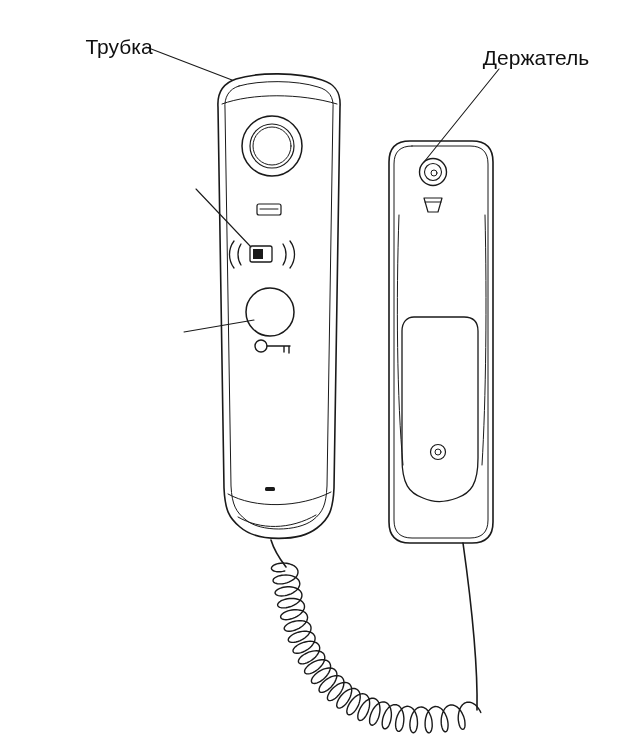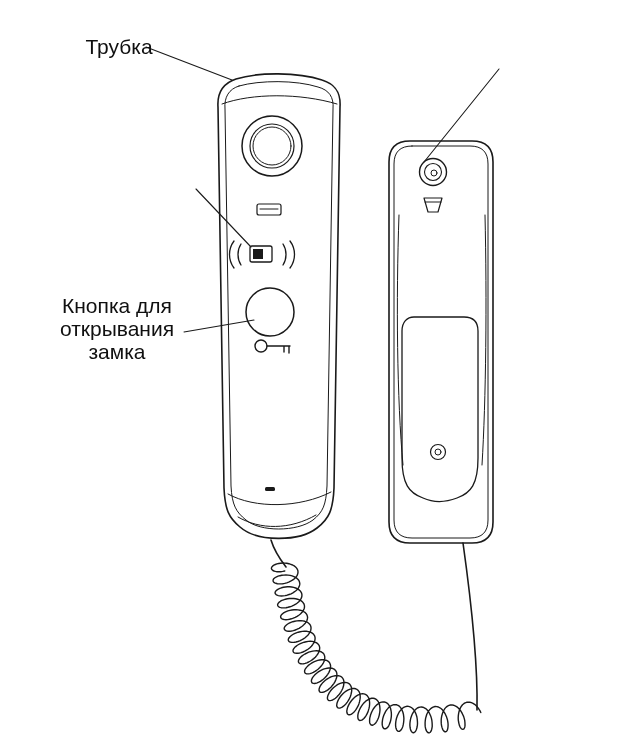--- a/index.html
+++ b/index.html
@@ -82,19 +82,17 @@
     <polyline id="coil" stroke-width="1.4" points="284.8,571.0 282.7,571.4 280.7,571.7 278.8,571.8 277.0,571.7 275.4,571.4 274.0,571.0 272.9,570.5 272.1,569.8 271.6,569.1 271.4,568.3 271.6,567.5 272.0,566.7 272.8,565.9 273.9,565.1 275.3,564.5 276.9,563.9 278.7,563.5 280.6,563.2 282.6,563.0 284.7,563.1 286.8,563.3 288.9,563.7 290.8,564.3 292.6,565.0 294.2,565.9 295.6,567.0 296.6,568.1 297.4,569.4 297.9,570.8 298.0,572.2 297.8,573.6 297.3,575.1 296.5,576.5 295.4,577.8 294.0,579.1 292.4,580.2 290.6,581.2 288.7,582.1 286.7,582.8 284.7,583.4 282.7,583.7 280.8,583.9 279.0,583.9 277.4,583.7 275.9,583.3 274.8,582.9 273.9,582.3 273.3,581.6 273.1,580.8 273.1,580.0 273.5,579.1 274.3,578.3 275.3,577.5 276.6,576.8 278.1,576.2 279.9,575.7 281.8,575.3 283.8,575.1 285.9,575.0 288.0,575.1 290.1,575.4 292.1,575.9 293.9,576.6 295.5,577.4 297.0,578.4 298.1,579.5 299.0,580.7 299.5,582.1 299.8,583.5 299.7,584.9 299.2,586.4 298.5,587.8 297.5,589.2 296.2,590.5 294.6,591.7 292.9,592.8 291.1,593.8 289.1,594.5 287.1,595.2 285.1,595.6 283.2,595.9 281.4,596.0 279.7,595.9 278.3,595.6 277.1,595.2 276.1,594.6 275.5,594.0 275.1,593.2 275.1,592.4 275.5,591.5 276.1,590.7 277.1,589.9 278.3,589.1 279.8,588.4 281.5,587.8 283.4,587.3 285.4,587.0 287.5,586.8 289.6,586.8 291.7,587.0 293.7,587.4 295.6,588.0 297.3,588.7 298.7,589.6 300.0,590.7 300.9,591.9 301.6,593.2 301.9,594.5 301.9,596.0 301.6,597.4 300.9,598.9 300.0,600.3 298.8,601.7 297.3,603.0 295.7,604.2 293.9,605.2 291.9,606.1 290.0,606.8 288.0,607.3 286.1,607.7 284.2,607.9 282.6,607.9 281.1,607.7 279.8,607.3 278.8,606.8 278.1,606.2 277.7,605.5 277.6,604.7 277.9,603.8 278.5,602.9 279.3,602.1 280.5,601.2 281.9,600.4 283.6,599.8 285.4,599.2 287.4,598.8 289.5,598.5 291.6,598.4 293.7,598.5 295.7,598.8 297.6,599.2 299.4,599.9 300.9,600.7 302.2,601.6 303.2,602.8 304.0,604.0 304.4,605.4 304.5,606.8 304.3,608.2 303.7,609.7 302.9,611.2 301.8,612.6 300.4,614.0 298.8,615.2 297.1,616.4 295.2,617.4 293.3,618.2 291.4,618.8 289.5,619.3 287.6,619.6 285.9,619.7 284.4,619.6 283.1,619.3 282.0,618.9 281.2,618.3 280.8,617.6 280.6,616.8 280.8,615.9 281.3,615.0 282.1,614.1 283.2,613.2 284.5,612.4 286.1,611.6 287.9,610.9 289.9,610.4 291.9,610.0 294.0,609.8 296.1,609.7 298.1,609.9 300.1,610.2 301.9,610.7 303.5,611.5 304.9,612.3 306.0,613.4 306.8,614.6 307.3,615.9 307.6,617.3 307.4,618.7 307.0,620.2 306.3,621.7 305.3,623.2 304.0,624.6 302.5,626.0 300.8,627.2 299.1,628.3 297.2,629.2 295.3,630.0 293.4,630.6 291.5,631.0 289.8,631.2 288.3,631.2 286.9,631.0 285.8,630.6 285.0,630.1 284.4,629.4 284.2,628.7 284.3,627.8 284.7,626.9 285.4,625.9 286.4,625.0 287.7,624.0 289.2,623.2 290.9,622.4 292.8,621.7 294.8,621.2 296.9,620.9 299.0,620.7 301.0,620.7 303.0,620.9 304.8,621.3 306.5,621.9 308.0,622.7 309.2,623.7 310.1,624.8 310.7,626.0 311.0,627.4 311.0,628.9 310.7,630.4 310.1,631.9 309.2,633.4 308.1,634.9 306.7,636.3 305.1,637.7 303.4,638.9 301.6,639.9 299.7,640.8 297.8,641.5 296.0,642.0 294.3,642.3 292.7,642.4 291.3,642.3 290.2,642.1 289.3,641.6 288.6,641.0 288.3,640.3 288.3,639.4 288.6,638.5 289.3,637.5 290.2,636.5 291.4,635.5 292.8,634.5 294.4,633.6 296.3,632.8 298.2,632.2 300.3,631.7 302.3,631.4 304.4,631.2 306.4,631.3 308.3,631.6 310.0,632.0 311.5,632.7 312.8,633.6 313.8,634.6 314.6,635.8 315.0,637.1 315.1,638.5 314.9,640.1 314.5,641.6 313.7,643.2 312.6,644.7 311.4,646.2 309.9,647.7 308.3,649.0 306.5,650.2 304.7,651.2 302.9,652.0 301.1,652.6 299.4,653.1 297.8,653.3 296.4,653.3 295.2,653.1 294.2,652.8 293.5,652.2 293.1,651.5 293.0,650.7 293.2,649.7 293.8,648.7 294.6,647.6 295.7,646.6 297.0,645.5 298.6,644.5 300.3,643.6 302.2,642.8 304.2,642.2 306.2,641.7 308.3,641.4 310.3,641.3 312.2,641.4 313.9,641.7 315.5,642.3 316.9,643.0 318.0,644.0 318.9,645.1 319.4,646.3 319.7,647.7 319.6,649.2 319.3,650.8 318.7,652.4 317.8,654.0 316.6,655.6 315.3,657.2 313.7,658.6 312.1,659.9 310.4,661.0 308.6,662.0 306.8,662.8 305.2,663.4 303.6,663.7 302.1,663.9 300.9,663.8 299.9,663.5 299.1,663.0 298.6,662.4 298.4,661.5 298.5,660.6 298.9,659.6 299.6,658.4 300.6,657.3 301.8,656.1 303.3,655.0 305.0,654.0 306.8,653.1 308.7,652.2 310.7,651.6 312.7,651.1 314.7,650.9 316.6,650.8 318.4,651.0 320.1,651.4 321.5,652.0 322.7,652.8 323.7,653.8 324.3,655.0 324.7,656.4 324.8,657.9 324.6,659.5 324.2,661.1 323.4,662.8 322.4,664.4 321.2,666.1 319.8,667.6 318.3,669.0 316.6,670.3 315.0,671.4 313.3,672.4 311.6,673.1 310.0,673.6 308.6,673.9 307.3,673.9 306.3,673.7 305.4,673.3 304.9,672.7 304.6,672.0 304.6,671.0 304.8,670.0 305.4,668.8 306.3,667.6 307.4,666.4 308.7,665.1 310.3,664.0 312.0,662.9 313.8,661.9 315.7,661.1 317.7,660.4 319.7,660.0 321.6,659.8 323.4,659.7 325.1,660.0 326.6,660.4 327.9,661.1 329.0,662.0 329.8,663.2 330.3,664.5 330.6,665.9 330.5,667.5 330.2,669.1 329.6,670.9 328.8,672.6 327.7,674.3 326.5,676.0 325.1,677.5 323.6,679.0 322.0,680.2 320.4,681.3 318.8,682.2 317.2,682.9 315.8,683.3 314.5,683.5 313.4,683.4 312.5,683.1 311.9,682.6 311.5,681.8 311.4,680.9 311.5,679.9 312.0,678.7 312.7,677.4 313.7,676.1 314.9,674.8 316.3,673.5 317.9,672.2 319.6,671.1 321.4,670.1 323.4,669.2 325.3,668.6 327.2,668.2 329.0,668.0 330.7,668.0 332.3,668.3 333.6,668.9 334.8,669.7 335.7,670.7 336.4,671.9 336.8,673.3 336.9,674.9 336.8,676.5 336.4,678.3 335.7,680.1 334.9,681.9 333.8,683.6 332.5,685.3 331.2,686.9 329.7,688.3 328.2,689.6 326.7,690.6 325.2,691.4 323.8,692.0 322.5,692.3 321.4,692.4 320.5,692.2 319.7,691.8 319.3,691.1 319.0,690.2 319.1,689.2 319.4,688.0 319.9,686.7 320.7,685.3 321.8,683.9 323.0,682.4 324.5,681.0 326.1,679.7 327.8,678.6 329.7,677.5 331.5,676.7 333.4,676.1 335.2,675.7 336.9,675.6 338.5,675.7 339.9,676.1 341.2,676.7 342.2,677.6 343.0,678.7 343.6,680.0 343.9,681.6 343.9,683.2 343.7,685.0 343.3,686.8 342.6,688.7 341.7,690.5 340.7,692.3 339.5,694.0 338.1,695.6 336.8,697.0 335.4,698.2 334.0,699.2 332.6,700.0 331.4,700.4 330.2,700.6 329.2,700.6 328.5,700.3 327.9,699.7 327.5,698.9 327.4,697.8 327.6,696.6 328.0,695.3 328.7,693.9 329.5,692.3 330.6,690.8 331.9,689.3 333.4,687.8 335.0,686.5 336.7,685.2 338.4,684.2 340.2,683.4 342.0,682.8 343.7,682.5 345.3,682.4 346.8,682.6 348.1,683.1 349.3,683.8 350.2,684.9 350.9,686.1 351.4,687.5 351.7,689.2 351.7,690.9 351.4,692.8 350.9,694.7 350.3,696.7 349.4,698.6 348.4,700.4 347.3,702.1 346.1,703.7 344.8,705.0 343.5,706.2 342.2,707.1 341.0,707.7 339.9,708.1 338.9,708.1 338.1,707.9 337.4,707.4 337.0,706.7 336.7,705.7 336.8,704.6 337.0,703.2 337.5,701.7 338.2,700.1 339.1,698.5 340.2,696.8 341.5,695.2 342.9,693.7 344.5,692.3 346.1,691.1 347.8,690.1 349.5,689.3 351.2,688.8 352.8,688.5 354.3,688.5 355.7,688.8 357.0,689.4 358.0,690.3 358.9,691.4 359.6,692.8 360.0,694.4 360.2,696.1 360.2,698.0 359.9,699.9 359.5,701.9 358.9,703.9 358.1,705.9 357.1,707.7 356.1,709.4 355.0,710.9 353.8,712.2 352.6,713.3 351.5,714.1 350.4,714.6 349.4,714.8 348.6,714.7 347.9,714.3 347.3,713.7 347.0,712.8 346.8,711.6 346.9,710.3 347.2,708.8 347.7,707.1 348.5,705.4 349.4,703.7 350.5,702.0 351.8,700.3 353.2,698.7 354.7,697.3 356.2,696.1 357.8,695.1 359.5,694.4 361.1,693.9 362.6,693.8 364.0,693.9 365.4,694.3 366.5,695.1 367.5,696.1 368.4,697.3 369.0,698.8 369.4,700.5 369.6,702.4 369.6,704.3 369.4,706.4 369.0,708.4 368.4,710.4 367.7,712.4 366.9,714.2 365.9,715.8 364.9,717.3 363.9,718.5 362.8,719.4 361.8,720.1 360.8,720.4 359.9,720.5 359.2,720.2 358.6,719.7 358.1,718.8 357.9,717.8 357.8,716.4 357.9,714.9 358.2,713.3 358.8,711.5 359.5,709.7 360.4,707.9 361.5,706.1 362.7,704.4 364.1,702.8 365.5,701.4 367.0,700.3 368.6,699.3 370.1,698.7 371.6,698.3 373.1,698.3 374.5,698.5 375.8,699.1 376.9,700.0 377.9,701.1 378.7,702.5 379.3,704.1 379.7,705.9 379.9,707.9 380.0,709.9 379.8,712.0 379.5,714.0 379.0,716.1 378.4,718.0 377.6,719.7 376.8,721.3 375.9,722.7 374.9,723.7 374.0,724.5 373.1,725.0 372.2,725.2 371.4,725.1 370.8,724.6 370.2,723.9 369.8,722.9 369.6,721.6 369.6,720.1 369.7,718.5 370.1,716.7 370.6,714.8 371.3,712.9 372.2,711.0 373.2,709.2 374.4,707.5 375.7,705.9 377.1,704.6 378.6,703.5 380.0,702.6 381.5,702.1 383.0,701.9 384.4,702.0 385.8,702.4 387.0,703.1 388.1,704.1 389.1,705.4 389.9,706.9 390.6,708.6 391.0,710.5 391.3,712.5 391.4,714.6 391.3,716.7 391.0,718.8 390.6,720.8 390.1,722.6 389.4,724.3 388.7,725.8 387.9,727.0 387.0,727.9 386.2,728.5 385.3,728.8 384.6,728.8 383.8,728.5 383.2,727.8 382.7,726.9 382.4,725.7 382.2,724.3 382.2,722.6 382.4,720.8 382.7,718.9 383.2,717.0 383.9,715.0 384.8,713.1 385.8,711.2 386.9,709.6 388.2,708.1 389.5,706.8 390.9,705.8 392.4,705.1 393.8,704.7 395.3,704.6 396.7,704.8 398.0,705.4 399.3,706.2 400.4,707.4 401.4,708.8 402.2,710.4 402.9,712.3 403.4,714.2 403.7,716.3 403.9,718.4 403.8,720.5 403.6,722.5 403.3,724.4 402.9,726.2 402.3,727.7 401.6,729.1 400.9,730.1 400.1,730.8 399.3,731.3 398.5,731.4 397.8,731.2 397.2,730.6 396.6,729.8 396.1,728.6 395.8,727.2 395.6,725.6 395.6,723.9 395.8,721.9 396.1,720.0 396.6,717.9 397.3,715.9 398.2,714.0 399.1,712.2 400.3,710.6 401.5,709.2 402.8,708.0 404.2,707.1 405.7,706.6 407.1,706.3 408.6,706.4 410.0,706.8 411.3,707.5 412.6,708.5 413.7,709.8 414.7,711.3 415.6,713.1 416.3,715.0 416.9,717.0 417.2,719.0 417.4,721.1 417.5,723.2 417.4,725.1 417.1,727.0 416.7,728.6 416.2,730.0 415.6,731.1 414.9,732.0 414.2,732.5 413.4,732.7 412.7,732.6 412.0,732.2 411.4,731.4 410.8,730.4 410.4,729.0 410.1,727.5 409.9,725.7 409.9,723.8 410.1,721.8 410.4,719.8 410.9,717.7 411.6,715.7 412.4,713.8 413.4,712.1 414.6,710.6 415.8,709.3 417.1,708.2 418.5,707.5 420.0,707.1 421.4,707.0 422.9,707.2 424.3,707.8 425.7,708.6 427.0,709.8 428.2,711.2 429.2,712.8 430.1,714.7 430.9,716.6 431.5,718.6 431.9,720.7 432.1,722.8 432.2,724.7 432.2,726.6 431.9,728.3 431.6,729.7 431.1,731.0 430.5,731.9 429.9,732.5 429.2,732.9 428.5,732.8 427.8,732.5 427.1,731.8 426.5,730.9 425.9,729.6 425.5,728.1 425.2,726.4 425.1,724.5 425.1,722.5 425.3,720.4 425.6,718.4 426.2,716.3 426.8,714.3 427.7,712.5 428.7,710.9 429.9,709.4 431.1,708.3 432.5,707.4 433.9,706.8 435.4,706.5 436.9,706.6 438.4,707.0 439.9,707.8 441.3,708.8 442.6,710.1 443.8,711.6 444.9,713.3 445.8,715.2 446.6,717.1 447.3,719.2 447.7,721.2 448.0,723.2 448.1,725.0 448.0,726.8 447.8,728.3 447.5,729.6 447.0,730.6 446.5,731.3 445.8,731.7 445.1,731.8 444.4,731.5 443.7,730.9 443.1,730.1 442.5,728.9 442.0,727.4 441.6,725.8 441.3,723.9 441.2,721.9 441.2,719.9 441.4,717.8 441.8,715.7 442.4,713.6 443.1,711.7 444.0,710.0 445.0,708.4 446.2,707.1 447.5,706.1 449.0,705.4 450.4,705.0 452.0,704.9 453.5,705.2 455.1,705.8 456.6,706.6 458.0,707.8 459.4,709.2 460.7,710.8 461.8,712.6 462.7,714.5 463.6,716.4 464.2,718.4 464.7,720.4 464.9,722.3 465.0,724.0 465.0,725.6 464.8,726.9 464.4,728.0 464.0,728.8 463.4,729.2 462.8,729.4 462.1,729.2 461.4,728.7 460.7,727.9 460.0,726.8 459.4,725.4 459.0,723.8 458.6,722.0 458.3,720.1 458.2,718.0 458.3,715.9 458.6,713.7 459.0,711.7 459.6,709.7 460.4,707.9 461.4,706.2 462.5,704.8 463.8,703.7 465.1,702.8 466.6,702.3 468.2,702.1 469.8,702.2 471.4,702.6 473.0,703.3 474.6,704.3 476.0,705.6 477.4,707.1 478.7,708.8 479.9,710.6 480.8,712.5"></polyline>
 
     <path stroke-width="1.1" d="M 146,47 L 232,80"></path>
     <path stroke-width="1.1" d="M 499,69 L 424,162"></path>
     <path stroke-width="1.1" d="M 196,189 L 251,247"></path>
     <path stroke-width="1.1" d="M 184,332 L 254,320"></path>
   </svg>
 
   <div class="label" style="left:72px; top:19px; width:94px;margin-top:16px;">Трубка</div>
 
+  <div class="label" style="left:472px; top:46px; width:128px;">Держатель</div>
 
 
-  <div class="label" style="left:38px; top:294px; width:158px;">Кнопка для
-открывания
-замка</div>
 
 </div>
 
 </body></html>

